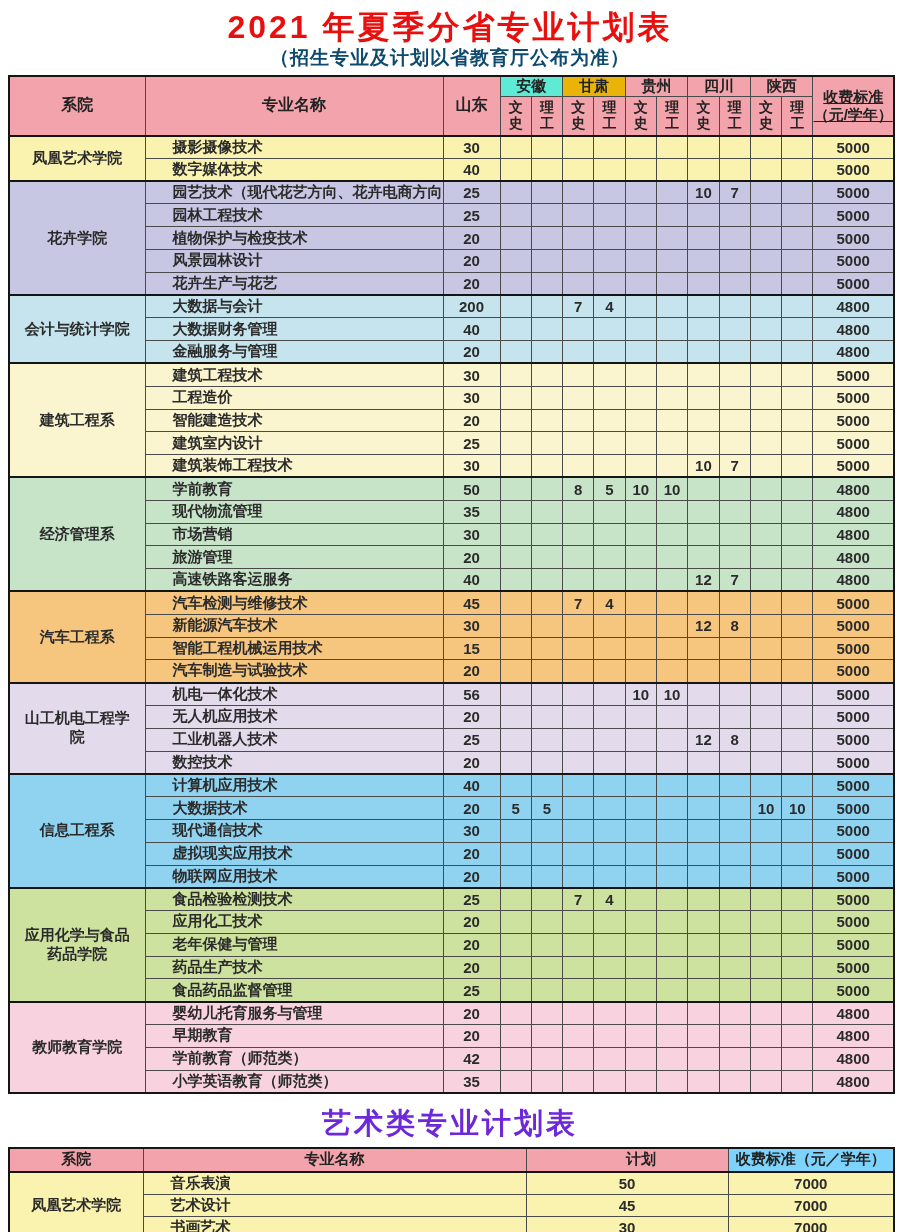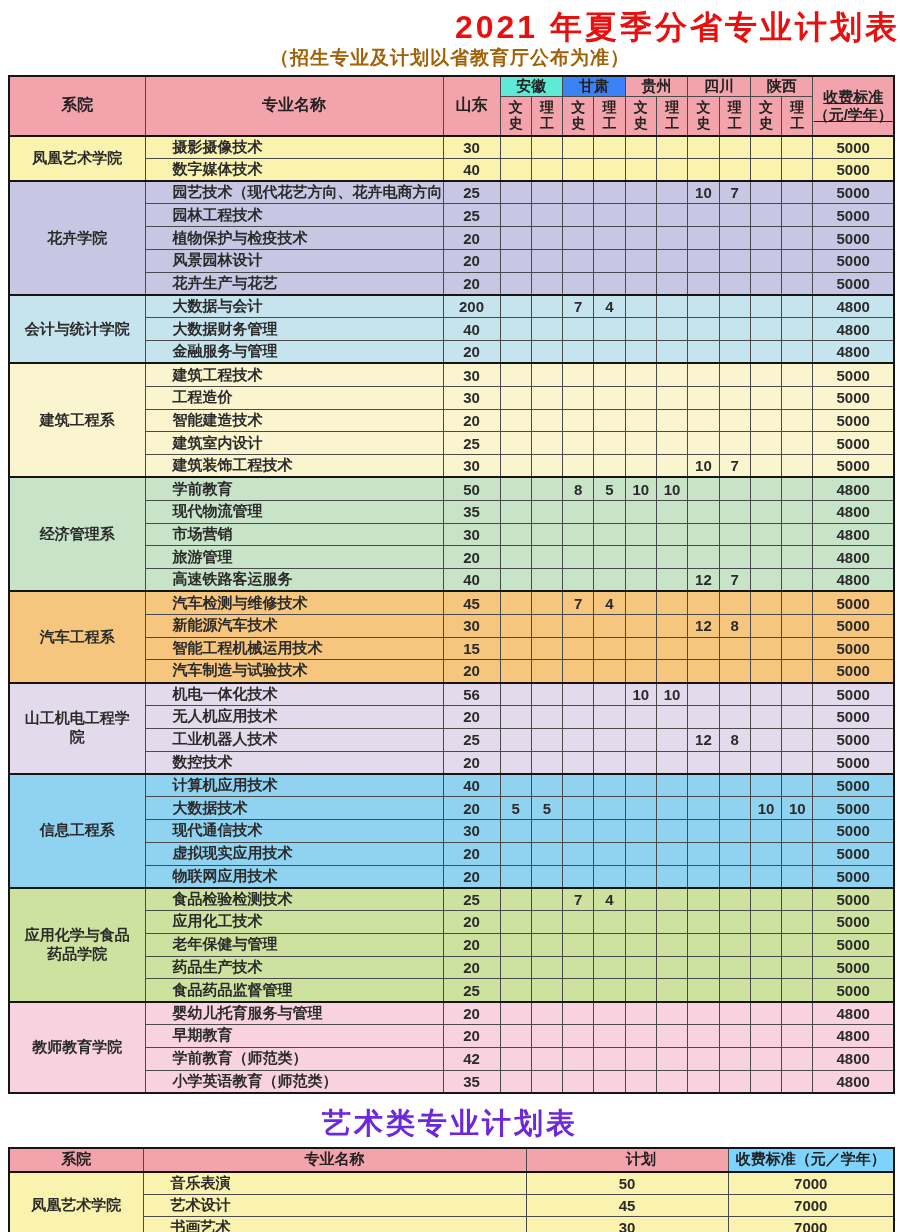--- a/index.html
+++ b/index.html
@@ -7,21 +7,21 @@
     width:900px;height:1232px;background:#ffffff;
     font-family:"Liberation Sans","DejaVu Sans",sans-serif;
     font-weight:bold;color:#2b2b2b;overflow:hidden;
   }
   .page-title{
     text-align:center;font-size:32px;line-height:38px;
     letter-spacing:3px;margin:8px 0 0 0;
   }
   .page-subtitle{
     text-align:center;font-size:19px;line-height:22px;
-    margin:1px 0 6px 0;color:#a16207;letter-spacing:1px;
+    margin:1px 0 6px 0;color:#0c4a6e;letter-spacing:1px;
   }
   .art-title{
     text-align:center;font-size:29px;line-height:33px;
     letter-spacing:3px;margin:13px 0 7px 0;
   }
   table{
     border-collapse:collapse;table-layout:fixed;
     margin-left:8px;border:2px solid #151515;
   }
   .main{width:885px;}
@@ -48,21 +48,21 @@
     white-space:nowrap;
   }
   .num{text-align:center;font-size:15px;}
   .art thead tr{height:24px;}
   .art tbody tr{height:22.3px;}
   .art th{font-size:15px;}
 </style>
 </head>
 <body>
 
-<div class="page-title" style="color: rgb(232, 16, 14); text-align: right;">2021 年夏季分省专业计划表</div>
+<div class="page-title" style="color: rgb(232, 16, 14);">2021 年夏季分省专业计划表</div>
 <div class="page-subtitle">（招生专业及计划以省教育厅公布为准）</div>
 
 <table class="main" id="main-table">
   <colgroup>
     <col style="width:136px">
       <col style="width:298px">
       <col style="width:57px">
     <col style="width:31.3px">
       <col style="width:31.3px">
       <col style="width:31.3px">
@@ -74,21 +74,21 @@
     <col style="width:31.3px">
       <col style="width:31.3px">
       <col style="width:81px">
   </colgroup>
   <thead>
     <tr class="r1">
       <th rowspan="2" style="background-color: rgb(242, 163, 171);">系院</th>
       <th rowspan="2" style="background-color: rgb(242, 163, 171);">专业名称</th>
       <th rowspan="2" style="background-color: rgb(242, 163, 171);">山东</th>
       <th colspan="2" class="prov-th" style="background-color: #5eead4;">安徽</th>
-      <th colspan="2" class="prov-th" style="background-color: #3b82f6;">甘肃</th>
+      <th colspan="2" class="prov-th" style="background-color: #eab308;">甘肃</th>
       <th colspan="2" class="prov-th" style="background-color: rgb(242, 163, 171);">贵州</th>
       <th colspan="2" class="prov-th" style="background-color: rgb(242, 163, 171);">四川</th>
       <th colspan="2" class="prov-th" style="background-color: rgb(242, 163, 171);">陕西</th>
       <th rowspan="2" class="fee-th" style="background-color: rgb(242, 163, 171);">收费标准
 （元/学年）</th>
     </tr>
     <tr class="r2">
       <th class="sub-th" style="background-color: rgb(242, 163, 171);">文
 史</th>
       <th class="sub-th" style="background-color: rgb(242, 163, 171);">理

